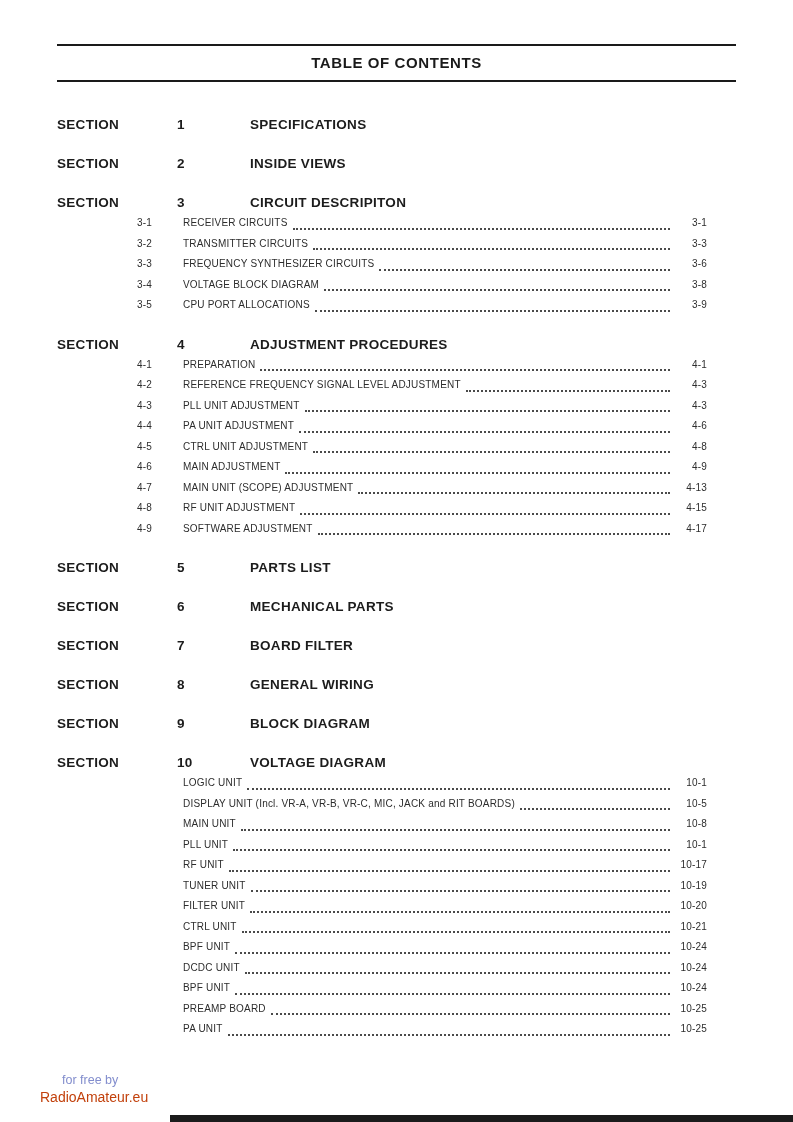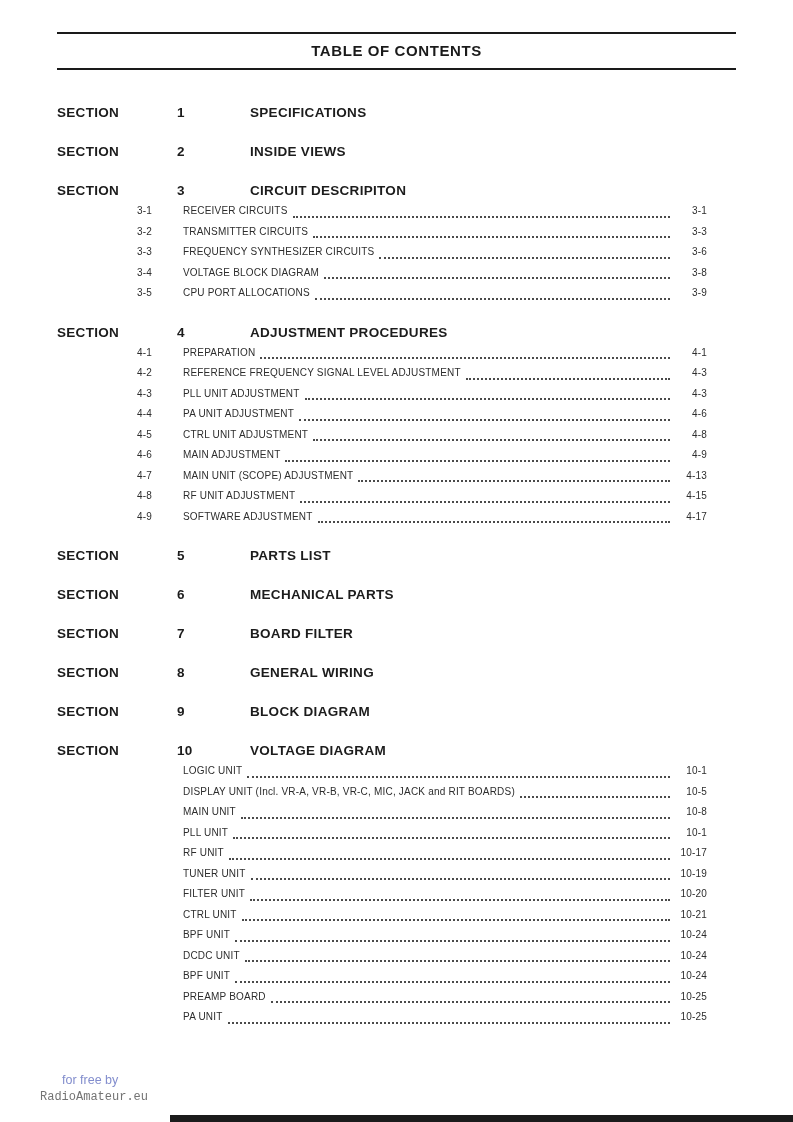--- a/index.html
+++ b/index.html
@@ -8,21 +8,21 @@
     position: relative;
     width: 793px;
     height: 1122px;
     margin: 0 auto;
     background: #ffffff;
     font-family: "Liberation Sans", sans-serif;
     color: #222;
     overflow: hidden;
   }
   .header {
-    margin: 32px 57px 0 57px;
+    margin: 44px 57px 0 57px;
     border-top: 2px solid #1a1a1a;
     border-bottom: 2px solid #1a1a1a;
   }
   .header .title {
     text-align: center;
     font-weight: bold;
     font-size: 15px;
     letter-spacing: 0.6px;
     color: #1a1a1a;
     padding: 8px 0 9px 0;
@@ -74,24 +74,23 @@
     bottom: 16px;
     font-size: 13px;
     line-height: 17px;
   }
   .footer-line1 {
     color: #828dcd;
     padding-left: 22px;
     font-size: 12.5px;
   }
   .footer-line2 {
-    color: #737373;
-    font-size: 12px;
+    color: #c2410c;
+    font-size: 14px;
     cursor: pointer;
-    font-family: Liberation Mono, monospace;
   }
   .bottom-bar {
     position: absolute;
     left: 170px;
     right: 0;
     bottom: 0;
     height: 7px;
     background: #1b1b1b;
   }
 </style>

